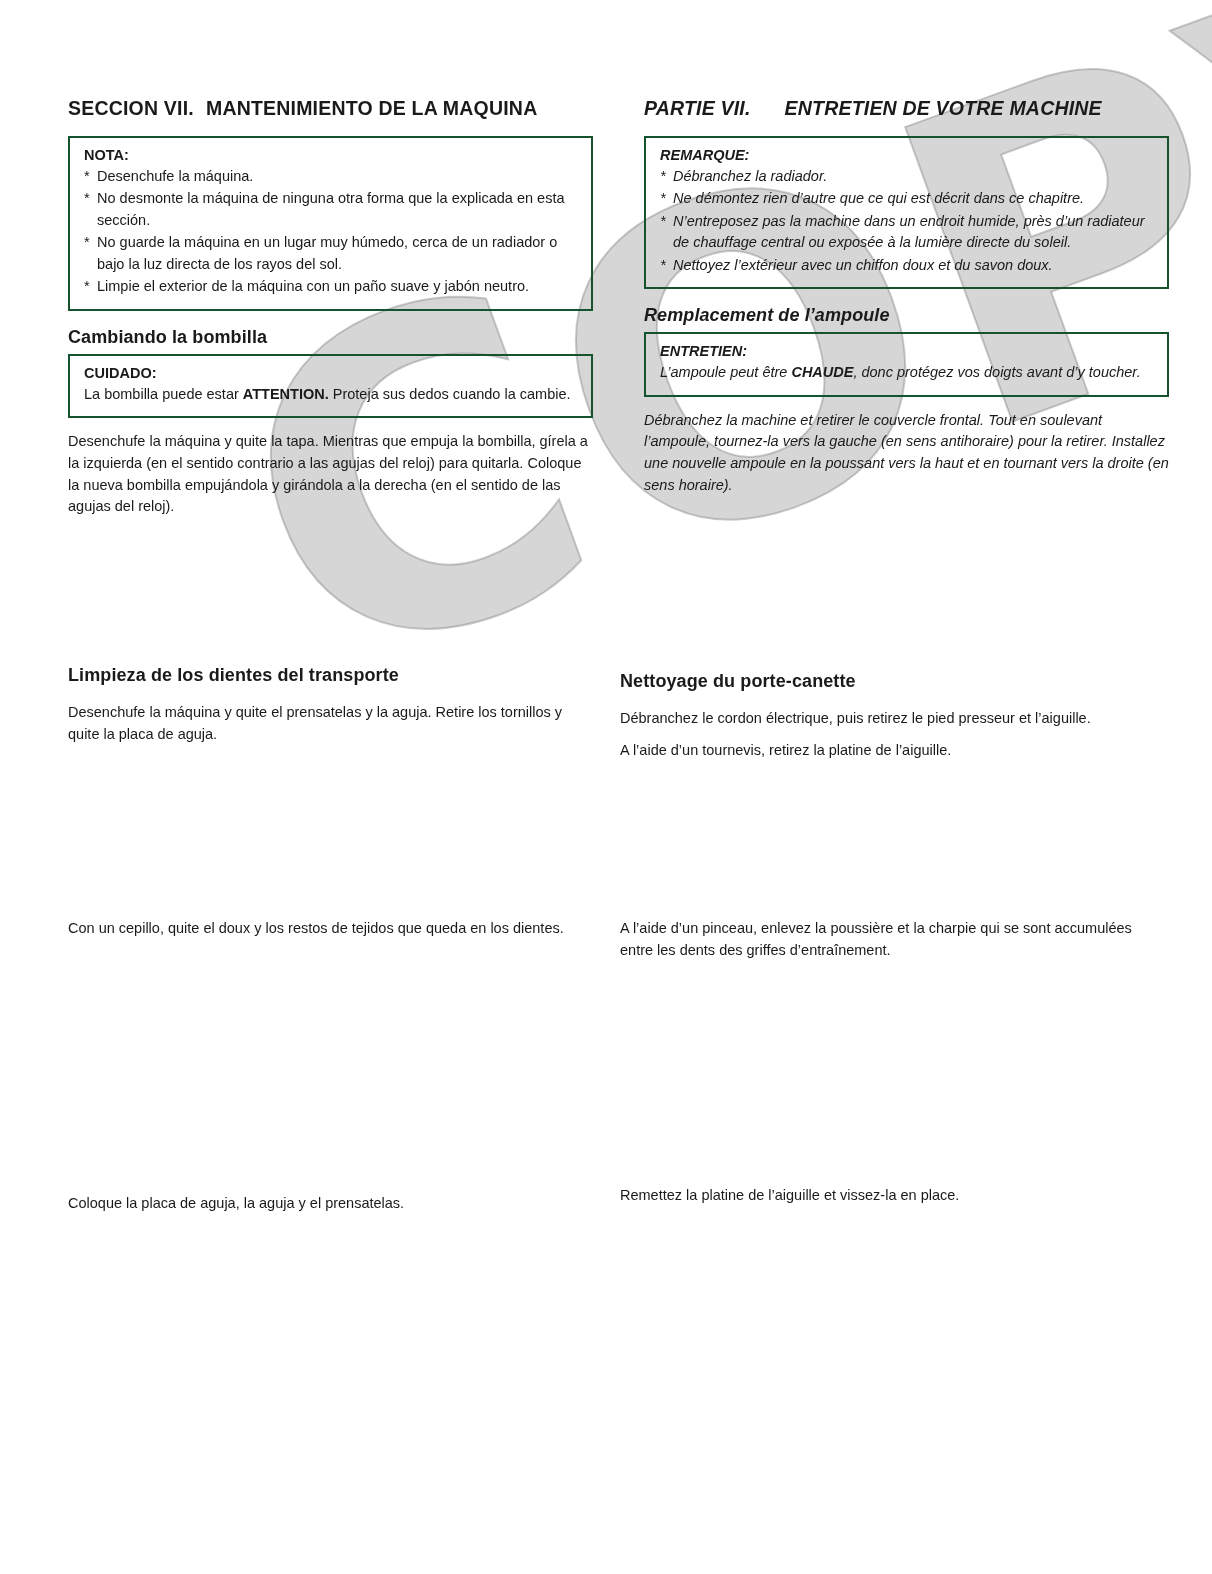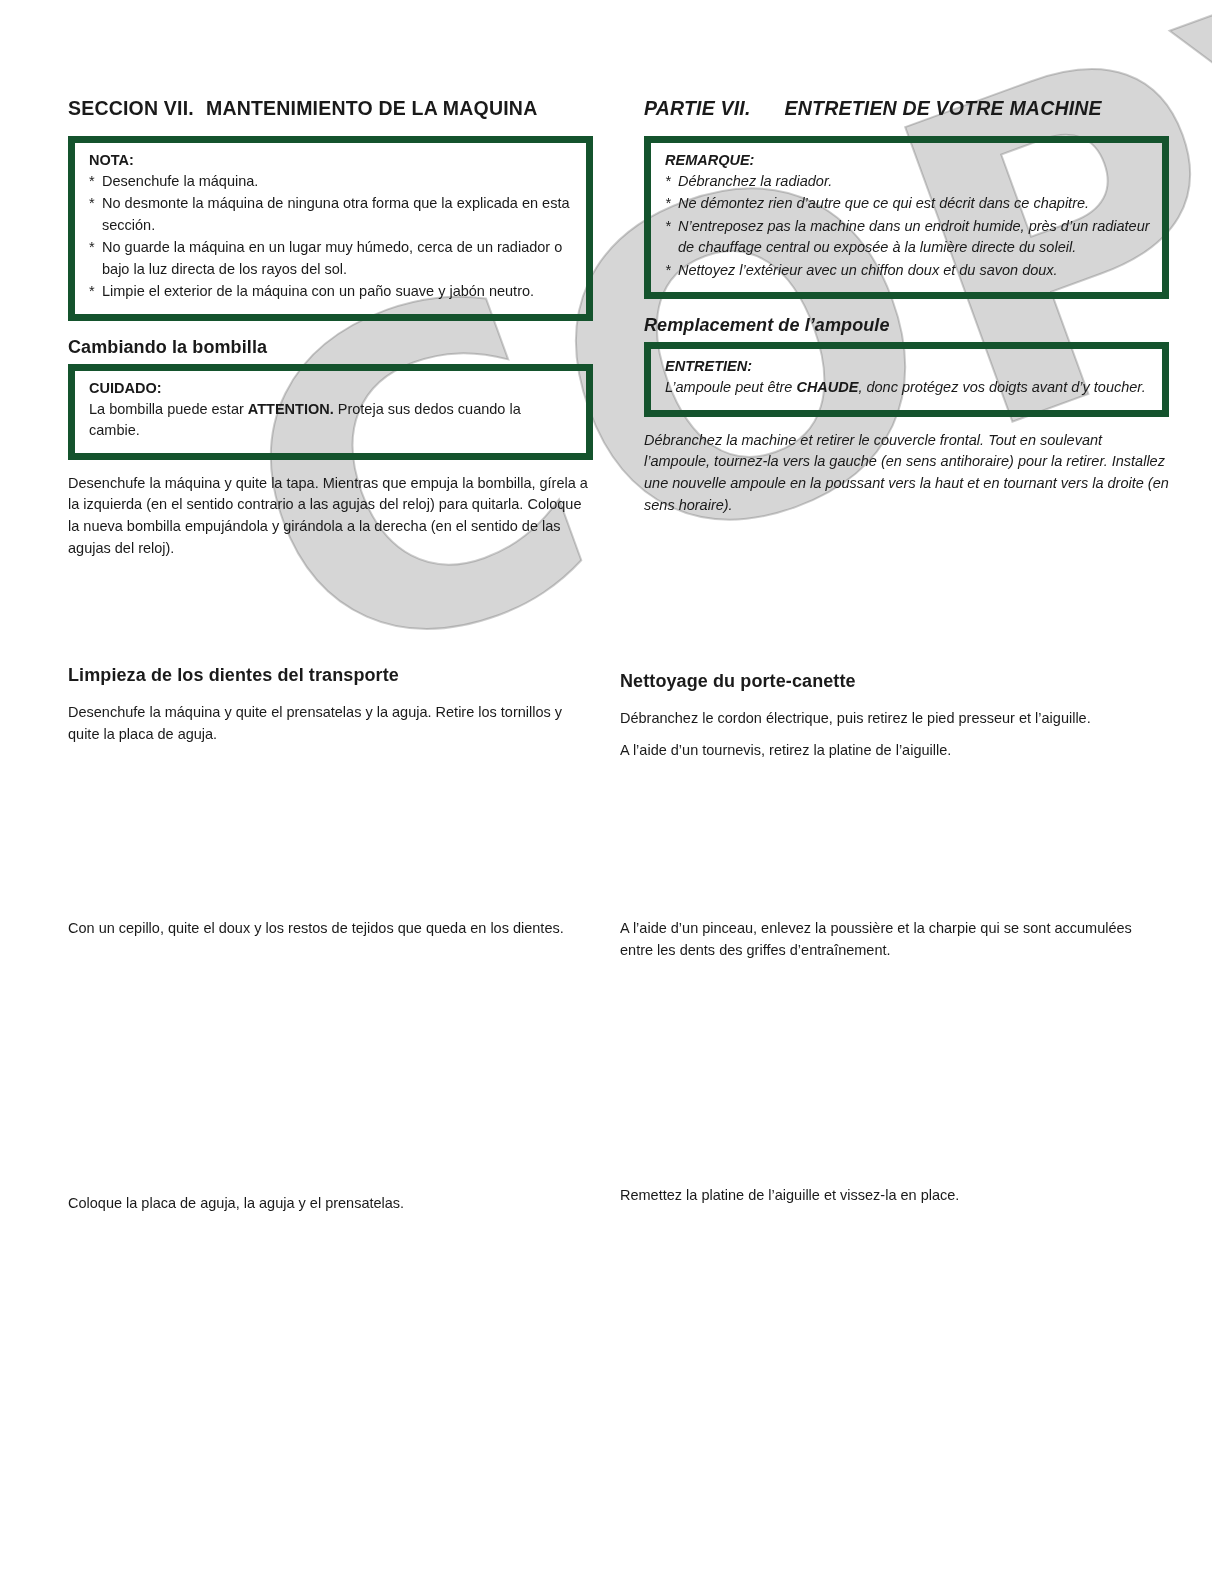--- a/index.html
+++ b/index.html
@@ -65,21 +65,21 @@
     font-weight: bold;
     line-height: 1.33;
     margin: 0 0 14px 0;
     letter-spacing: 0.2px;
   }
   h1.section-title .lbl { display: inline; }
   h1.section-title .spacer-sm { display: inline-block; width: 12px; }
   h1.section-title .spacer-lg { display: inline-block; width: 34px; }
 
   .box {
-    border: 7px solid #14532d;
+    border: 2px solid #14532d;
     padding: 9px 12px 11px 14px;
     box-sizing: border-box;
     background: transparent;
     position: relative;
     z-index: 12;
   }
   .box-title {
     font-size: 14.5px;
     font-weight: bold;
     margin-bottom: 3px;

